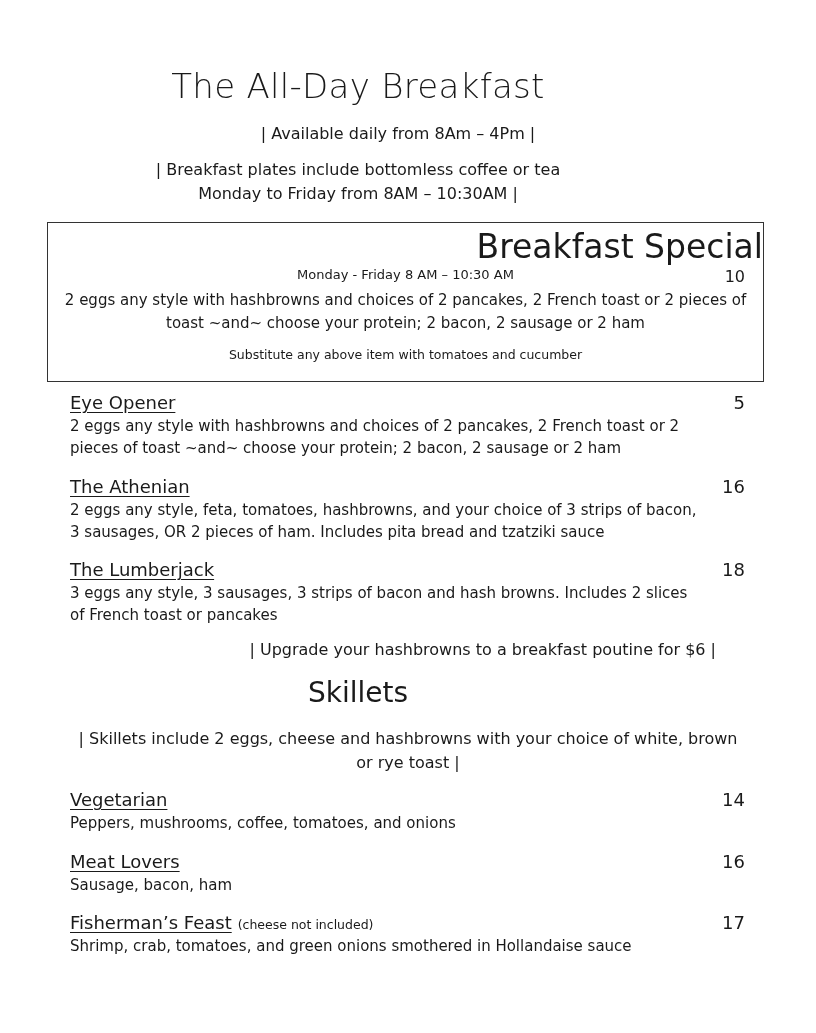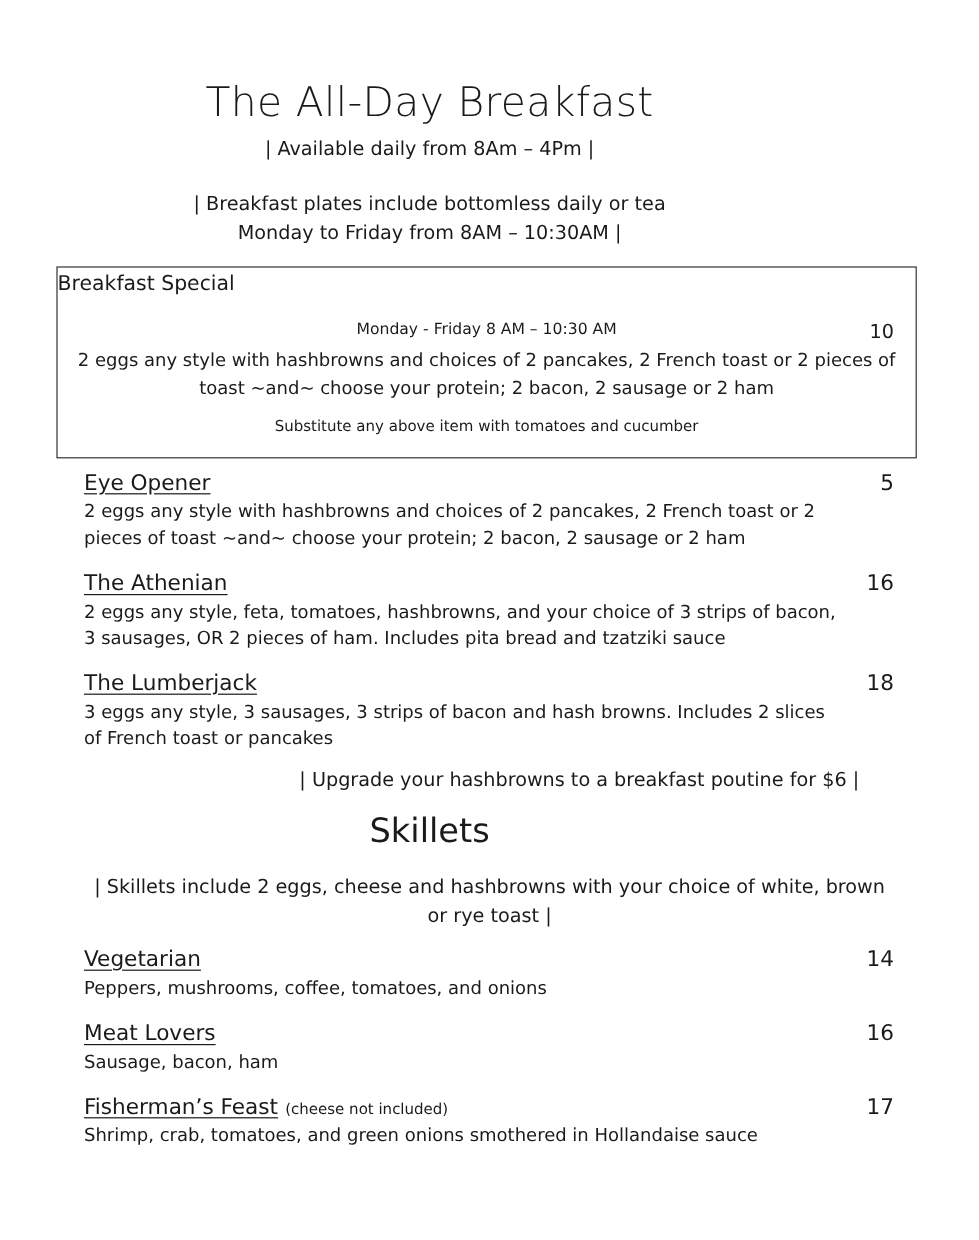--- a/index.html
+++ b/index.html
@@ -4,47 +4,47 @@
   <style>
     html, body { margin: 0; padding: 0; background: #ffffff; }
     body {
       width: 816px; height: 1033px; position: relative; overflow: hidden;
       font-family: "DejaVu Sans", sans-serif; color: #1a1a1a;
     }
     .abs { position: absolute; }
     .center { left: 0; width: 716px; text-align: center; }
     .title { top: 66px; font-size: 34px; letter-spacing: 0.3px; font-weight: 300; }
     .sub { font-size: 16px; line-height: 24px; }
-    .avail { top: 112px; }
+    .avail { top: 122px; padding-left: 40px; }
     .plates { top: 158px; }
     .special-box {
       left: 47px; top: 222px; width: 717px; height: 160px;
       border: 1.5px solid #333; box-sizing: border-box;
     }
-    .special-title { position: absolute; left: 0; right: 0; top: 4px; text-align: left; font-size: 17px; }
+    .special-title { position: absolute; left: 0; right: 0; top: 4px; text-align: right; font-size: 33px; }
     .special-hours { position: absolute; left: 0; right: 0; top: 44px; text-align: center; font-size: 13px; }
     .special-price { position: absolute; right: 18px; top: 44px; font-size: 16px; }
     .special-desc { position: absolute; left: 14px; right: 14px; top: 66px; text-align: center; font-size: 15px; line-height: 23px; }
     .special-sub { position: absolute; left: 0; right: 0; top: 124px; text-align: center; font-size: 12.5px; }
     .item { left: 70px; width: 675px; }
     .item-name { font-size: 18px; text-decoration: underline; text-underline-offset: 3px; }
     .item-note { font-size: 12.5px; margin-left: 6px; text-align: center; }
     .item-price { position: absolute; right: 0; top: 0; font-size: 18px; }
     .item-desc { font-size: 15px; line-height: 22px; margin-top: 2px; padding-right: 40px; }
     .upgrade { top: 640px; font-size: 16px; text-align: right; }
     .skillets-title { top: 676px; font-size: 28px; }
     .skillets-note { left: 70px; width: 676px; top: 727px; text-align: center; font-size: 16px; line-height: 24px; }
   </style>
 </head>
 <body>
 
 <div class="abs center title">The All-Day Breakfast</div>
 <div class="abs center sub avail">| Available daily from 8Am – 4Pm |</div>
 <div class="abs center sub plates">
-  <div>| Breakfast plates include bottomless daily or tea</div>
+  <div>| Breakfast plates include bottomless coffee or tea</div>
   <div>Monday to Friday from 8AM – 10:30AM |</div>
 </div>
 
 <div class="abs special-box">
   <div class="special-title">Breakfast Special</div>
   <div class="special-hours">Monday - Friday 8 AM – 10:30 AM</div>
   <div class="special-price">10</div>
   <div class="special-desc">2 eggs any style with hashbrowns and choices of 2 pancakes, 2 French toast or 2 pieces of toast ~and~ choose your protein; 2 bacon, 2 sausage or 2 ham</div>
   <div class="special-sub">Substitute any above item with tomatoes and cucumber</div>
 </div>

